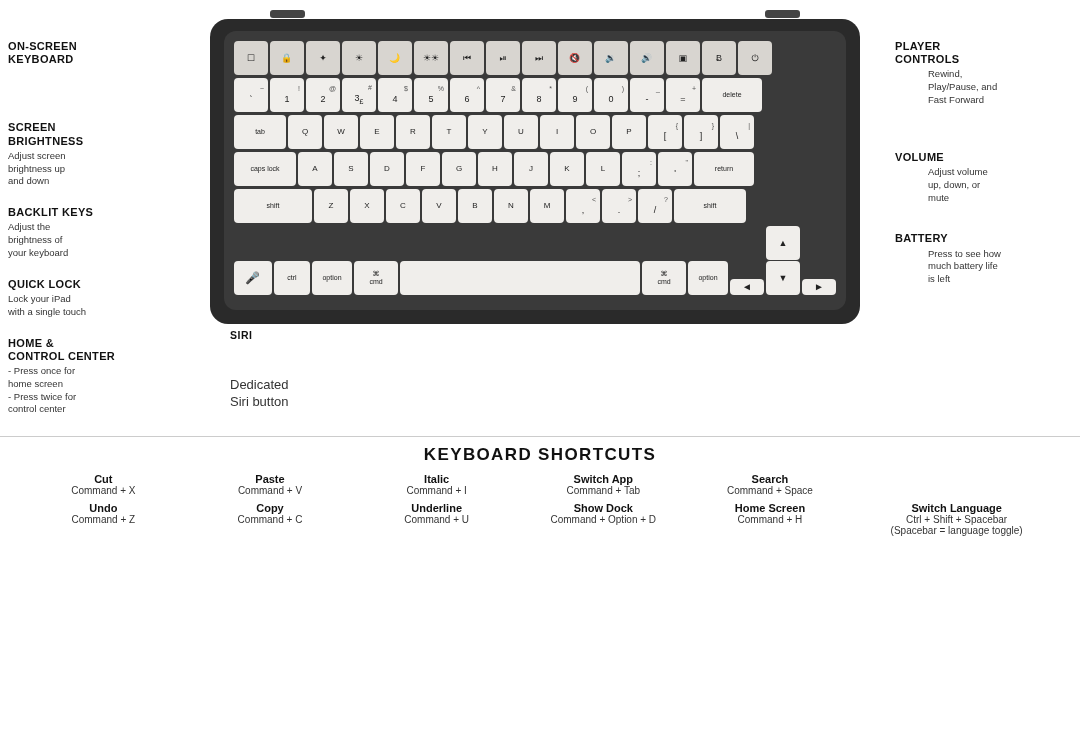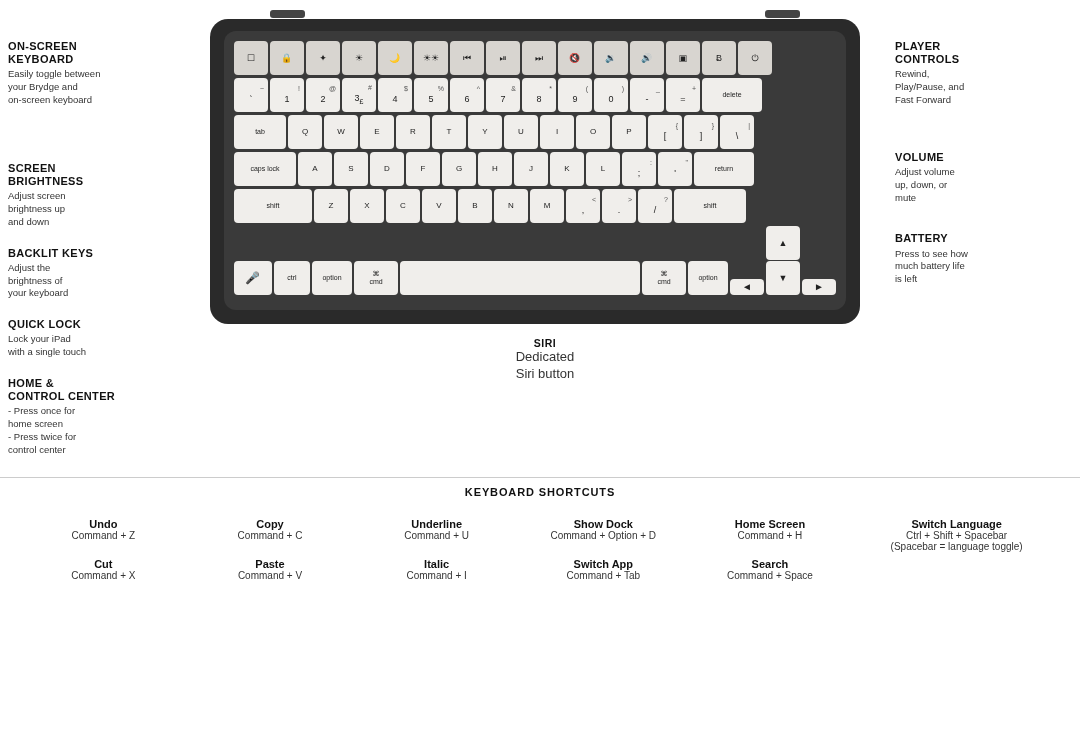--- a/index.html
+++ b/index.html
@@ -73,20 +73,21 @@
       font-size: 11px;
       letter-spacing: 0.03em;
       color: #111;
       line-height: 1.2;
     }
     .right-label-block .label-desc {
       font-size: 9.5px;
       color: #333;
       line-height: 1.35;
       margin-top: 2px;
+      margin-left: 33px;
     }
 
     
     .keyboard-area {
       flex: 1;
       display: flex;
       flex-direction: column;
       align-items: center;
       position: relative;
     }
@@ -155,25 +156,25 @@
 
     
     .shortcuts-section {
       width: 100%;
       padding: 8px 20px 5px 20px;
       border-top: 1px solid #ccc;
       margin-top: 5px;
     }
     .shortcuts-title {
       font-weight: 900;
-      font-size: 11px;
+      font-size: 17px;
       letter-spacing: 0.08em;
       text-align: center;
       color: #111;
-      margin-bottom: 20px;
+      margin-bottom: 8px;
     }
     .shortcuts-grid {
       display: flex;
       flex-direction: column;
       gap: 6px;
     }
     .shortcuts-row {
       display: flex;
       justify-content: space-around;
     }
@@ -188,42 +189,42 @@
     }
     .shortcut-keys {
       font-size: 10px;
       color: #333;
     }
 
     
     .siri-area {
       display: flex;
       flex-direction: column;
-      align-items: center;
+      align-items: flex-start;
       width: 650px;
-      margin-top: 13px;
+      margin-top: 5px;
       padding-left: 20px;
+      gap: 36px;
     }
 
     .fn-row-key {
       background: #d8d5d0;
     }
   </style>
 </head>
 <body>
 
 <div class="main-container">
 
   <div class="top-section">
 
     <div class="left-labels">
 
       <div class="label-block" style="margin-top:0; margin-bottom:0;">
         <div class="label-title">ON-SCREEN<br>KEYBOARD</div>
-        <div class="label-desc">Easily toggle between<br>your Brydge and<br>on-screen keyboard</div>
       </div>
 
       <div style="height:55px;"></div>
 
       <div class="label-block">
         <div class="label-title">SCREEN<br>BRIGHTNESS</div>
         <div class="label-desc">Adjust screen<br>brightness up<br>and down</div>
       </div>
 
       <div style="height:8px;"></div>
@@ -458,20 +459,45 @@
     </div>
 
   </div>
 
   <div class="shortcuts-section">
     <div class="shortcuts-title">KEYBOARD SHORTCUTS</div>
     <div class="shortcuts-grid">
 
       <div class="shortcuts-row">
         <div class="shortcut-item">
+          <div class="shortcut-name">Cut</div>
+          <div class="shortcut-keys">Command + X</div>
+        </div>
+        <div class="shortcut-item">
+          <div class="shortcut-name">Paste</div>
+          <div class="shortcut-keys">Command + V</div>
+        </div>
+        <div class="shortcut-item">
+          <div class="shortcut-name">Italic</div>
+          <div class="shortcut-keys">Command + I</div>
+        </div>
+        <div class="shortcut-item">
+          <div class="shortcut-name">Switch App</div>
+          <div class="shortcut-keys">Command + Tab</div>
+        </div>
+        <div class="shortcut-item">
+          <div class="shortcut-name">Search</div>
+          <div class="shortcut-keys">Command + Space</div>
+        </div>
+        <div class="shortcut-item" style="min-width:160px;">
+        </div>
+      </div>
+
+      <div class="shortcuts-row">
+        <div class="shortcut-item">
           <div class="shortcut-name">Undo</div>
           <div class="shortcut-keys">Command + Z</div>
         </div>
         <div class="shortcut-item">
           <div class="shortcut-name">Copy</div>
           <div class="shortcut-keys">Command + C</div>
         </div>
         <div class="shortcut-item">
           <div class="shortcut-name">Underline</div>
           <div class="shortcut-keys">Command + U</div>
@@ -483,41 +509,16 @@
         <div class="shortcut-item">
           <div class="shortcut-name">Home Screen</div>
           <div class="shortcut-keys">Command + H</div>
         </div>
         <div class="shortcut-item" style="min-width:160px;">
           <div class="shortcut-name">Switch Language</div>
           <div class="shortcut-keys">Ctrl + Shift + Spacebar<br>(Spacebar = language toggle)</div>
         </div>
       </div>
 
-      <div class="shortcuts-row">
-        <div class="shortcut-item">
-          <div class="shortcut-name">Cut</div>
-          <div class="shortcut-keys">Command + X</div>
-        </div>
-        <div class="shortcut-item">
-          <div class="shortcut-name">Paste</div>
-          <div class="shortcut-keys">Command + V</div>
-        </div>
-        <div class="shortcut-item">
-          <div class="shortcut-name">Italic</div>
-          <div class="shortcut-keys">Command + I</div>
-        </div>
-        <div class="shortcut-item">
-          <div class="shortcut-name">Switch App</div>
-          <div class="shortcut-keys">Command + Tab</div>
-        </div>
-        <div class="shortcut-item">
-          <div class="shortcut-name">Search</div>
-          <div class="shortcut-keys">Command + Space</div>
-        </div>
-        <div class="shortcut-item" style="min-width:160px;">
-        </div>
-      </div>
-
     </div>
   </div>
 
 </div>
 
 </body></html>

